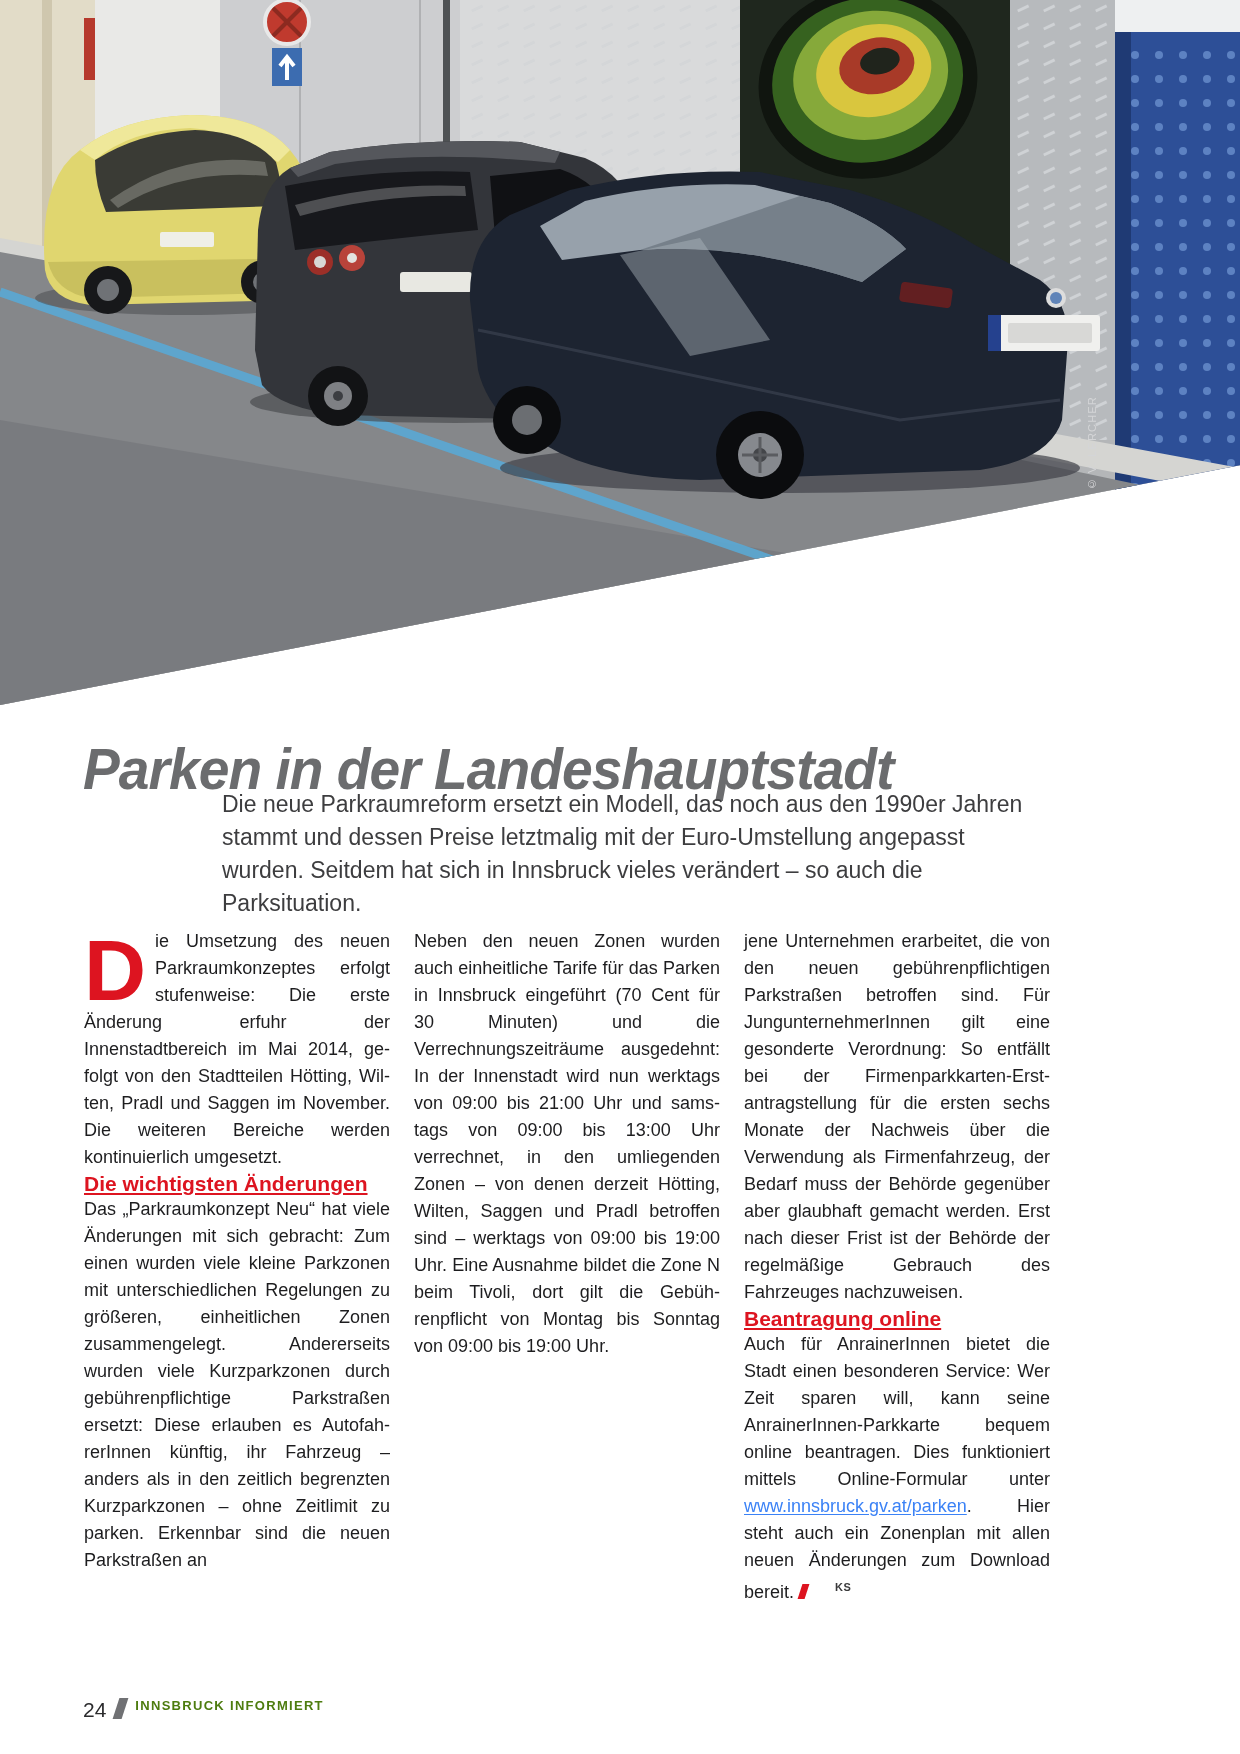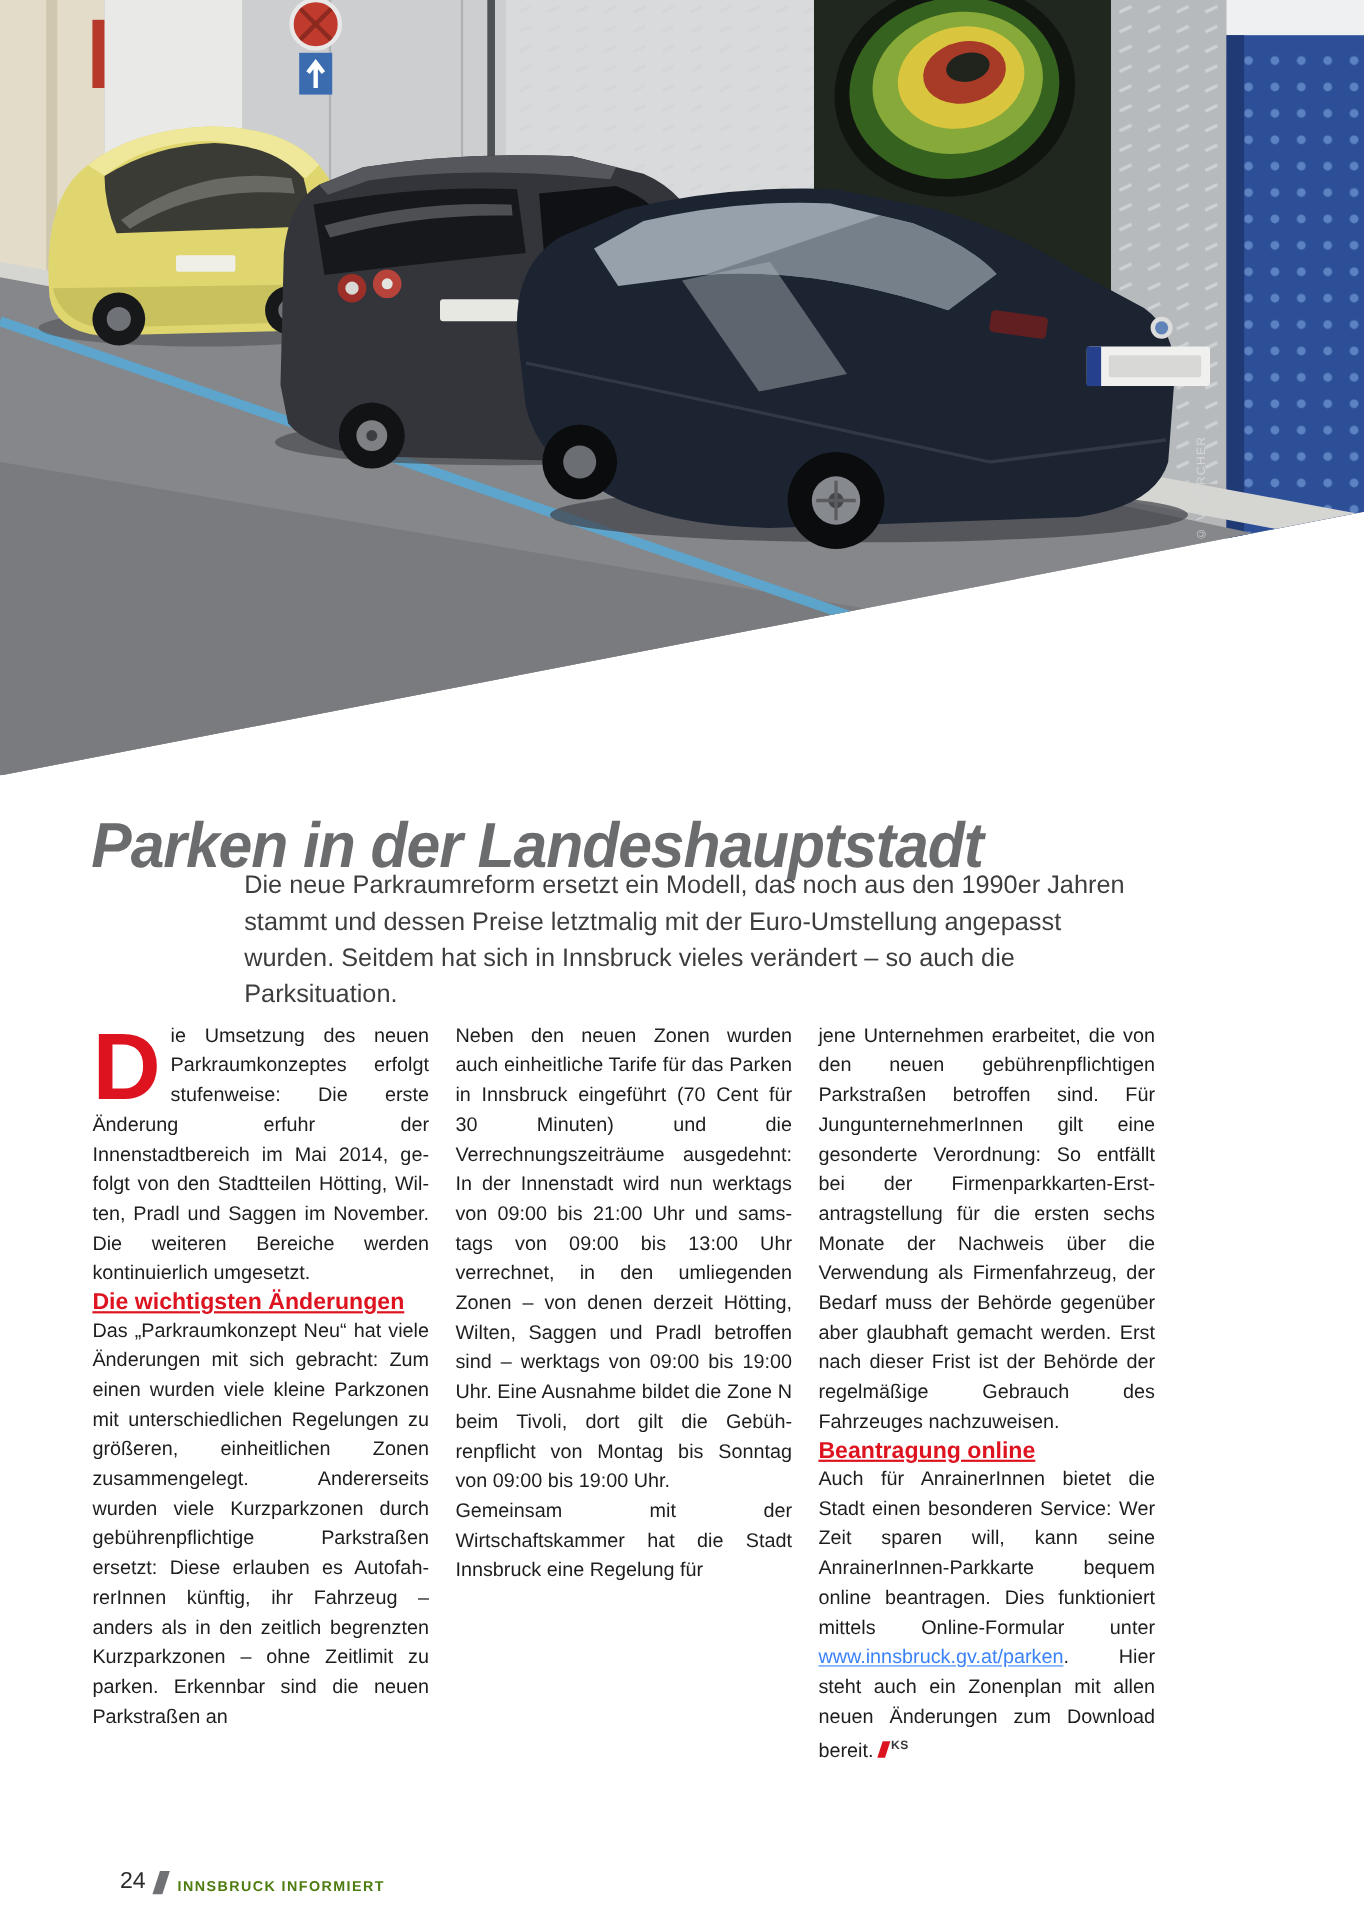--- a/index.html
+++ b/index.html
@@ -44,24 +44,24 @@
   }
   .dropcap {
     float:left; color:#dd1420; font-weight:bold; font-size:86px;
     line-height:74px; margin:5px 9px 0 0;
   }
   .body-link { color:#3b82f6; text-decoration:underline; text-underline-offset:2px; }
   .end-slash {
     display:inline-block; width:7px; height:15px; background:#dd1420;
     transform:skewX(-18deg); margin:0 3px 0 6px; vertical-align:-1px;
   }
-  .initials { font-size:11px; font-weight:bold; color:#3a3a3b; vertical-align:super; letter-spacing:0.5px; }
+  .initials { font-size:11px; font-weight:bold; color:#3a3a3b; vertical-align:super; letter-spacing:0.5px;margin-left:25px; }
   
   .footer {
-    position:absolute; left:83px; top:1698px; display:flex; align-items:flex-end; gap:10px;margin-left:26px;
+    position:absolute; left:83px; top:1698px; display:flex; align-items:flex-start; gap:10px;
   }
   .page-num { font-size:21px; color:#2b2b2d; }
   .footer-slash {
     display:inline-block; width:9px; height:21px; background:#707174; transform:skewX(-18deg);
   }
   .mag-title { font-size:13px; font-weight:bold; letter-spacing:1.3px; color:#4d7c0f; }
 </style>
 </head>
 <body>
 
@@ -190,21 +190,20 @@
 <div class="columns">
 
   <div class="col">
     <p><span class="dropcap">D</span><span>ie Umsetzung des neuen Park­raumkonzeptes erfolgt stufen­weise: Die erste Änderung erfuhr der Innenstadtbereich im Mai 2014, ge­folgt von den Stadtteilen Hötting, Wil­ten, Pradl und Saggen im November. Die weiteren Bereiche werden kontinuierlich umgesetzt.</span></p>
     <p class="red-heading">Die wichtigsten Änderungen</p>
     <p>Das „Parkraumkonzept Neu“ hat viele Än­derungen mit sich gebracht: Zum einen wurden viele kleine Parkzonen mit un­terschiedlichen Regelungen zu größeren, einheitlichen Zonen zusammengelegt. Andererseits wurden viele Kurzparkzo­nen durch gebührenpflichtige Parkstra­ßen ersetzt: Diese erlauben es Autofah­rerInnen künftig, ihr Fahrzeug – anders als in den zeitlich begrenzten Kurzpark­zonen – ohne Zeitlimit zu parken. Er­kennbar sind die neuen Parkstraßen an</p>
   </div>
 
   <div class="col">
     <p>Neben den neuen Zonen wurden auch einheitliche Tarife für das Parken in Inns­bruck eingeführt (70 Cent für 30 Minuten) und die Verrechnungszeiträume ausge­dehnt: In der Innenstadt wird nun werk­tags von 09:00 bis 21:00 Uhr und sams­tags von 09:00 bis 13:00 Uhr verrechnet, in den umliegenden Zonen – von denen derzeit Hötting, Wilten, Saggen und Pradl betroffen sind – werktags von 09:00 bis 19:00 Uhr. Eine Ausnahme bildet die Zone N beim Tivoli, dort gilt die Gebüh­renpflicht von Montag bis Sonntag von 09:00 bis 19:00 Uhr.</p>
-    <p>Gemeinsam mit der Wirtschaftskammer hat die Stadt Innsbruck eine Regelung für</p>
   </div>
 
   <div class="col">
     <p>jene Unternehmen erarbeitet, die von den neuen gebührenpflichtigen Parkstraßen betroffen sind. Für JungunternehmerIn­nen gilt eine gesonderte Verordnung: So entfällt bei der Firmenparkkarten-Erst­antragstellung für die ersten sechs Mo­nate der Nachweis über die Verwendung als Firmenfahrzeug, der Bedarf muss der Behörde gegenüber aber glaubhaft ge­macht werden. Erst nach dieser Frist ist der Behörde der regelmäßige Gebrauch des Fahrzeuges nachzuweisen.</p>
     <p class="red-heading">Beantragung online</p>
     <p><span>Auch für AnrainerInnen bietet die Stadt einen besonderen Service: Wer Zeit spa­ren will, kann seine AnrainerInnen-Park­karte bequem online beantragen. Dies funktioniert mittels Online-Formular unter </span><a href="#" class="body-link">www.innsbruck.gv.at/parken</a><span>. Hier steht auch ein Zonenplan mit allen neu­en Änderungen zum Download bereit.</span><span class="end-slash"></span><span class="initials">KS</span></p>
   </div>
 
 </div>
 

